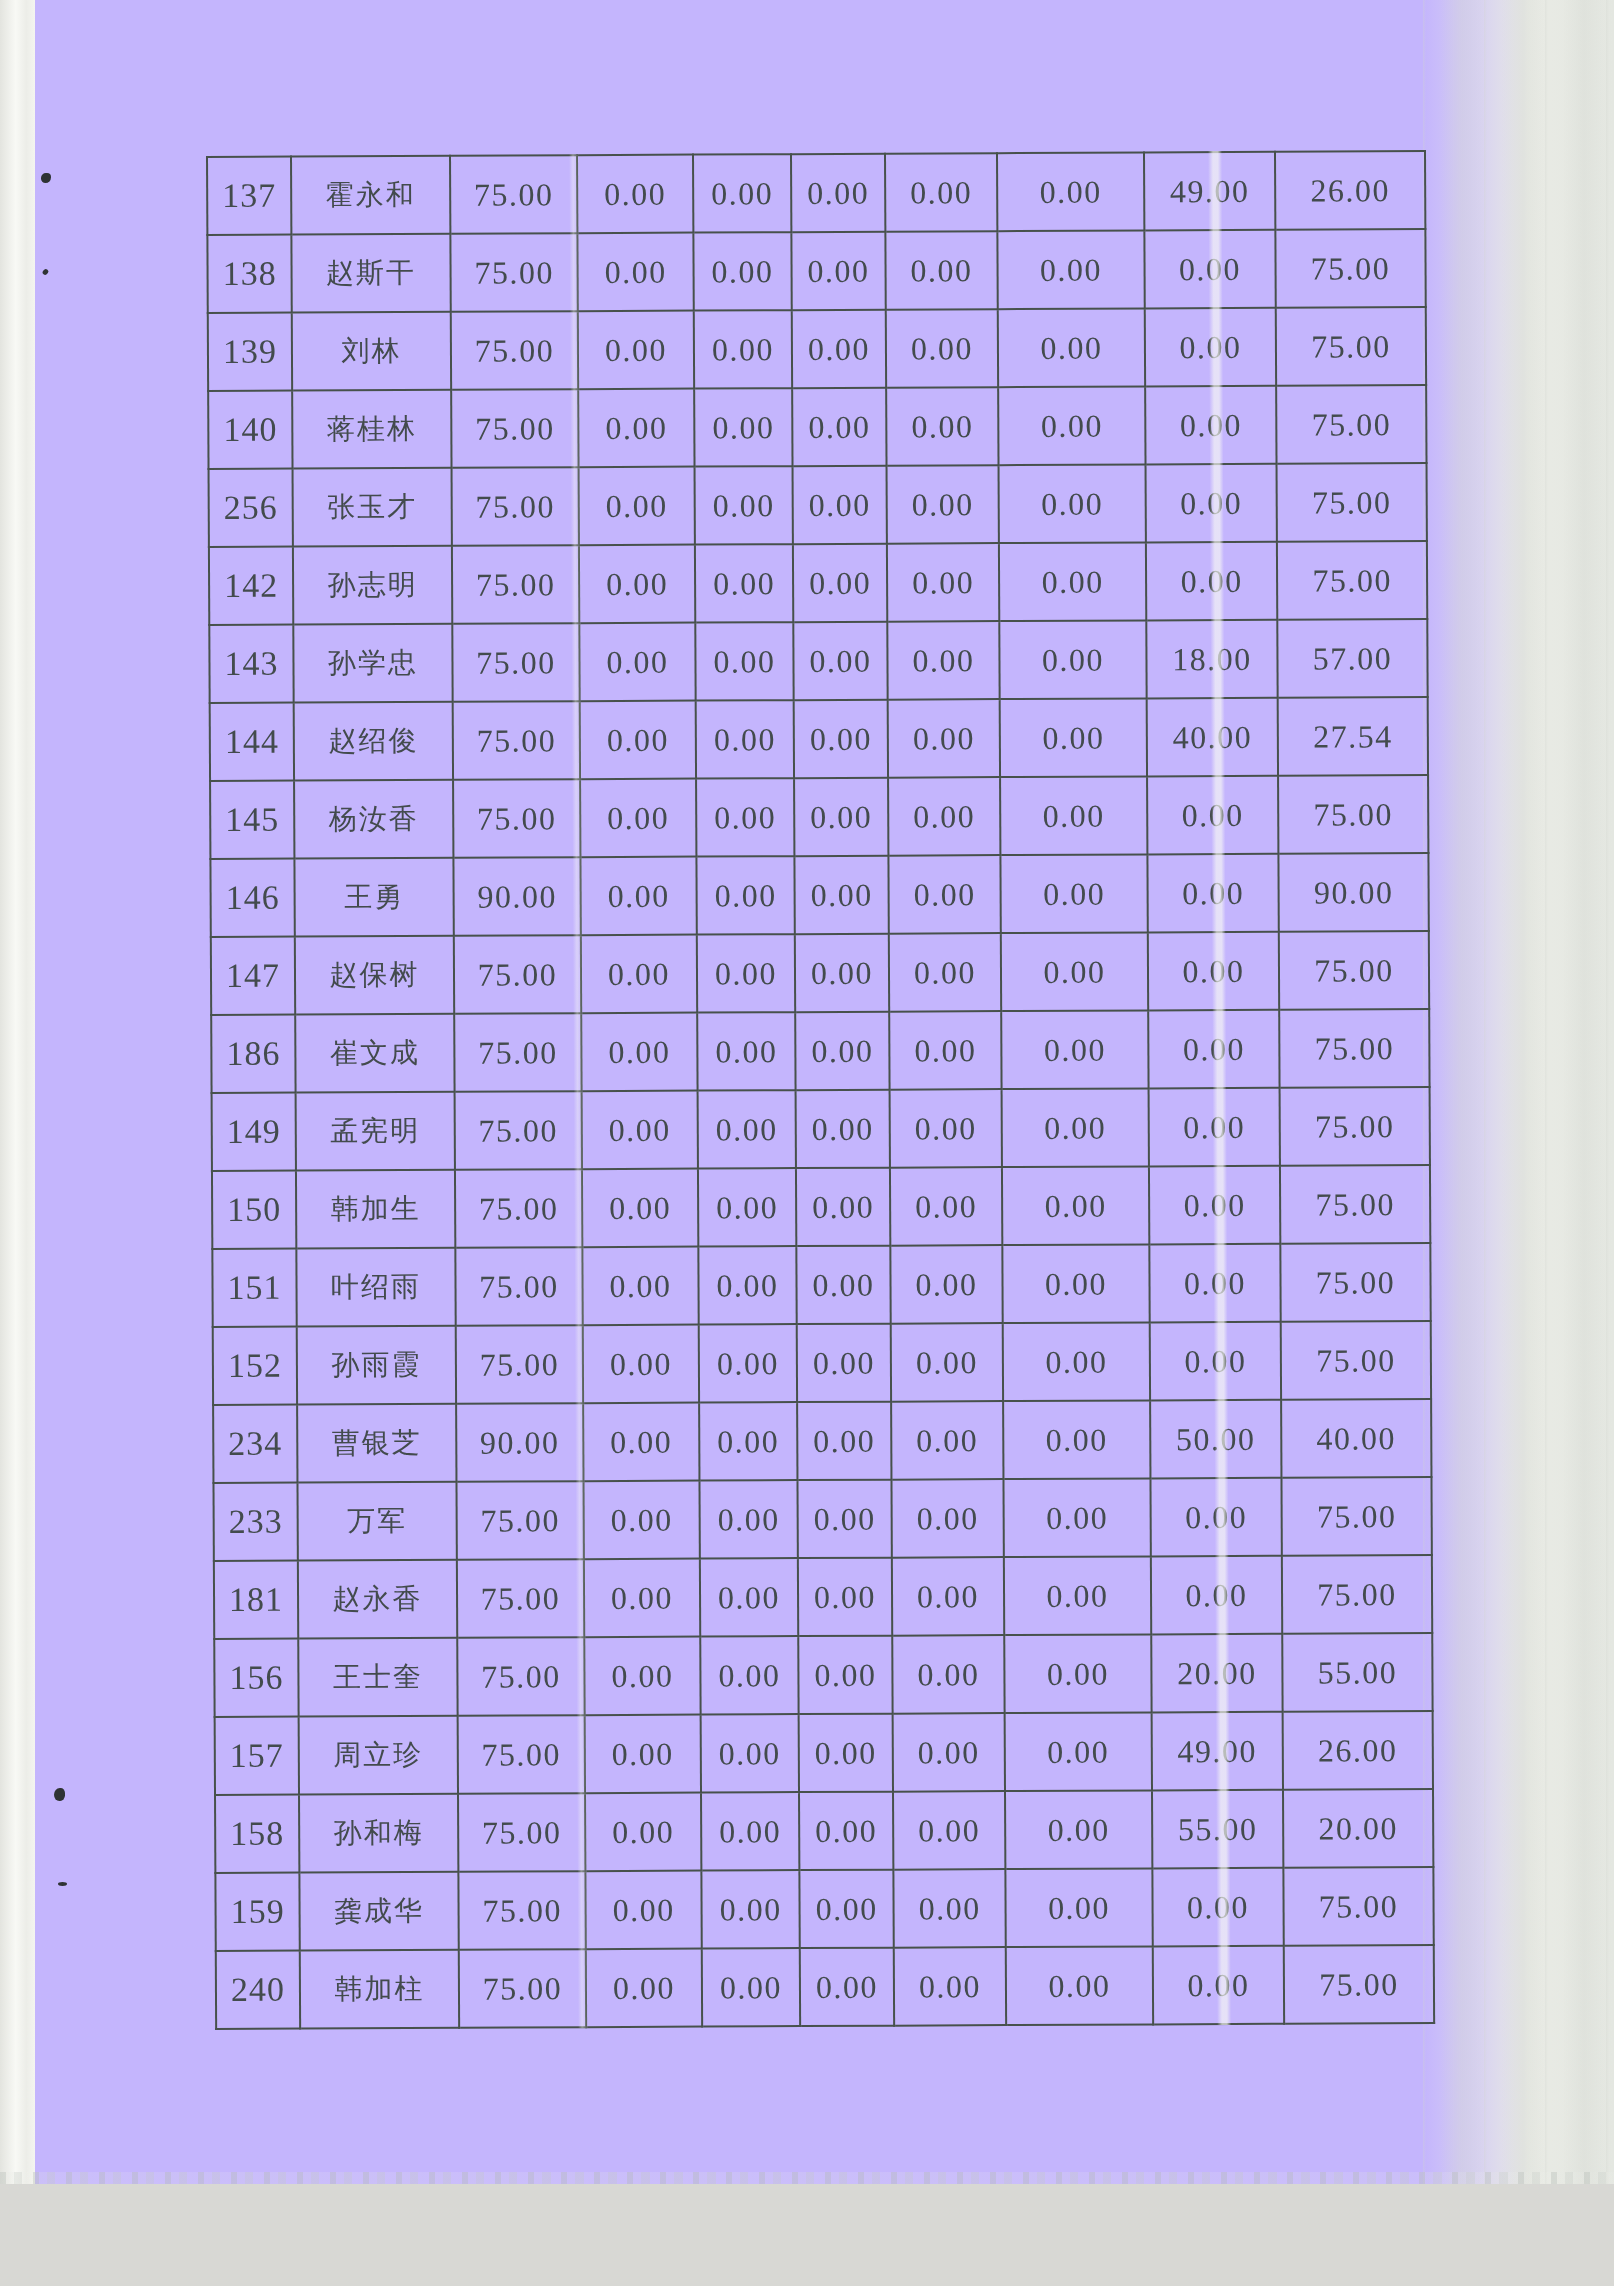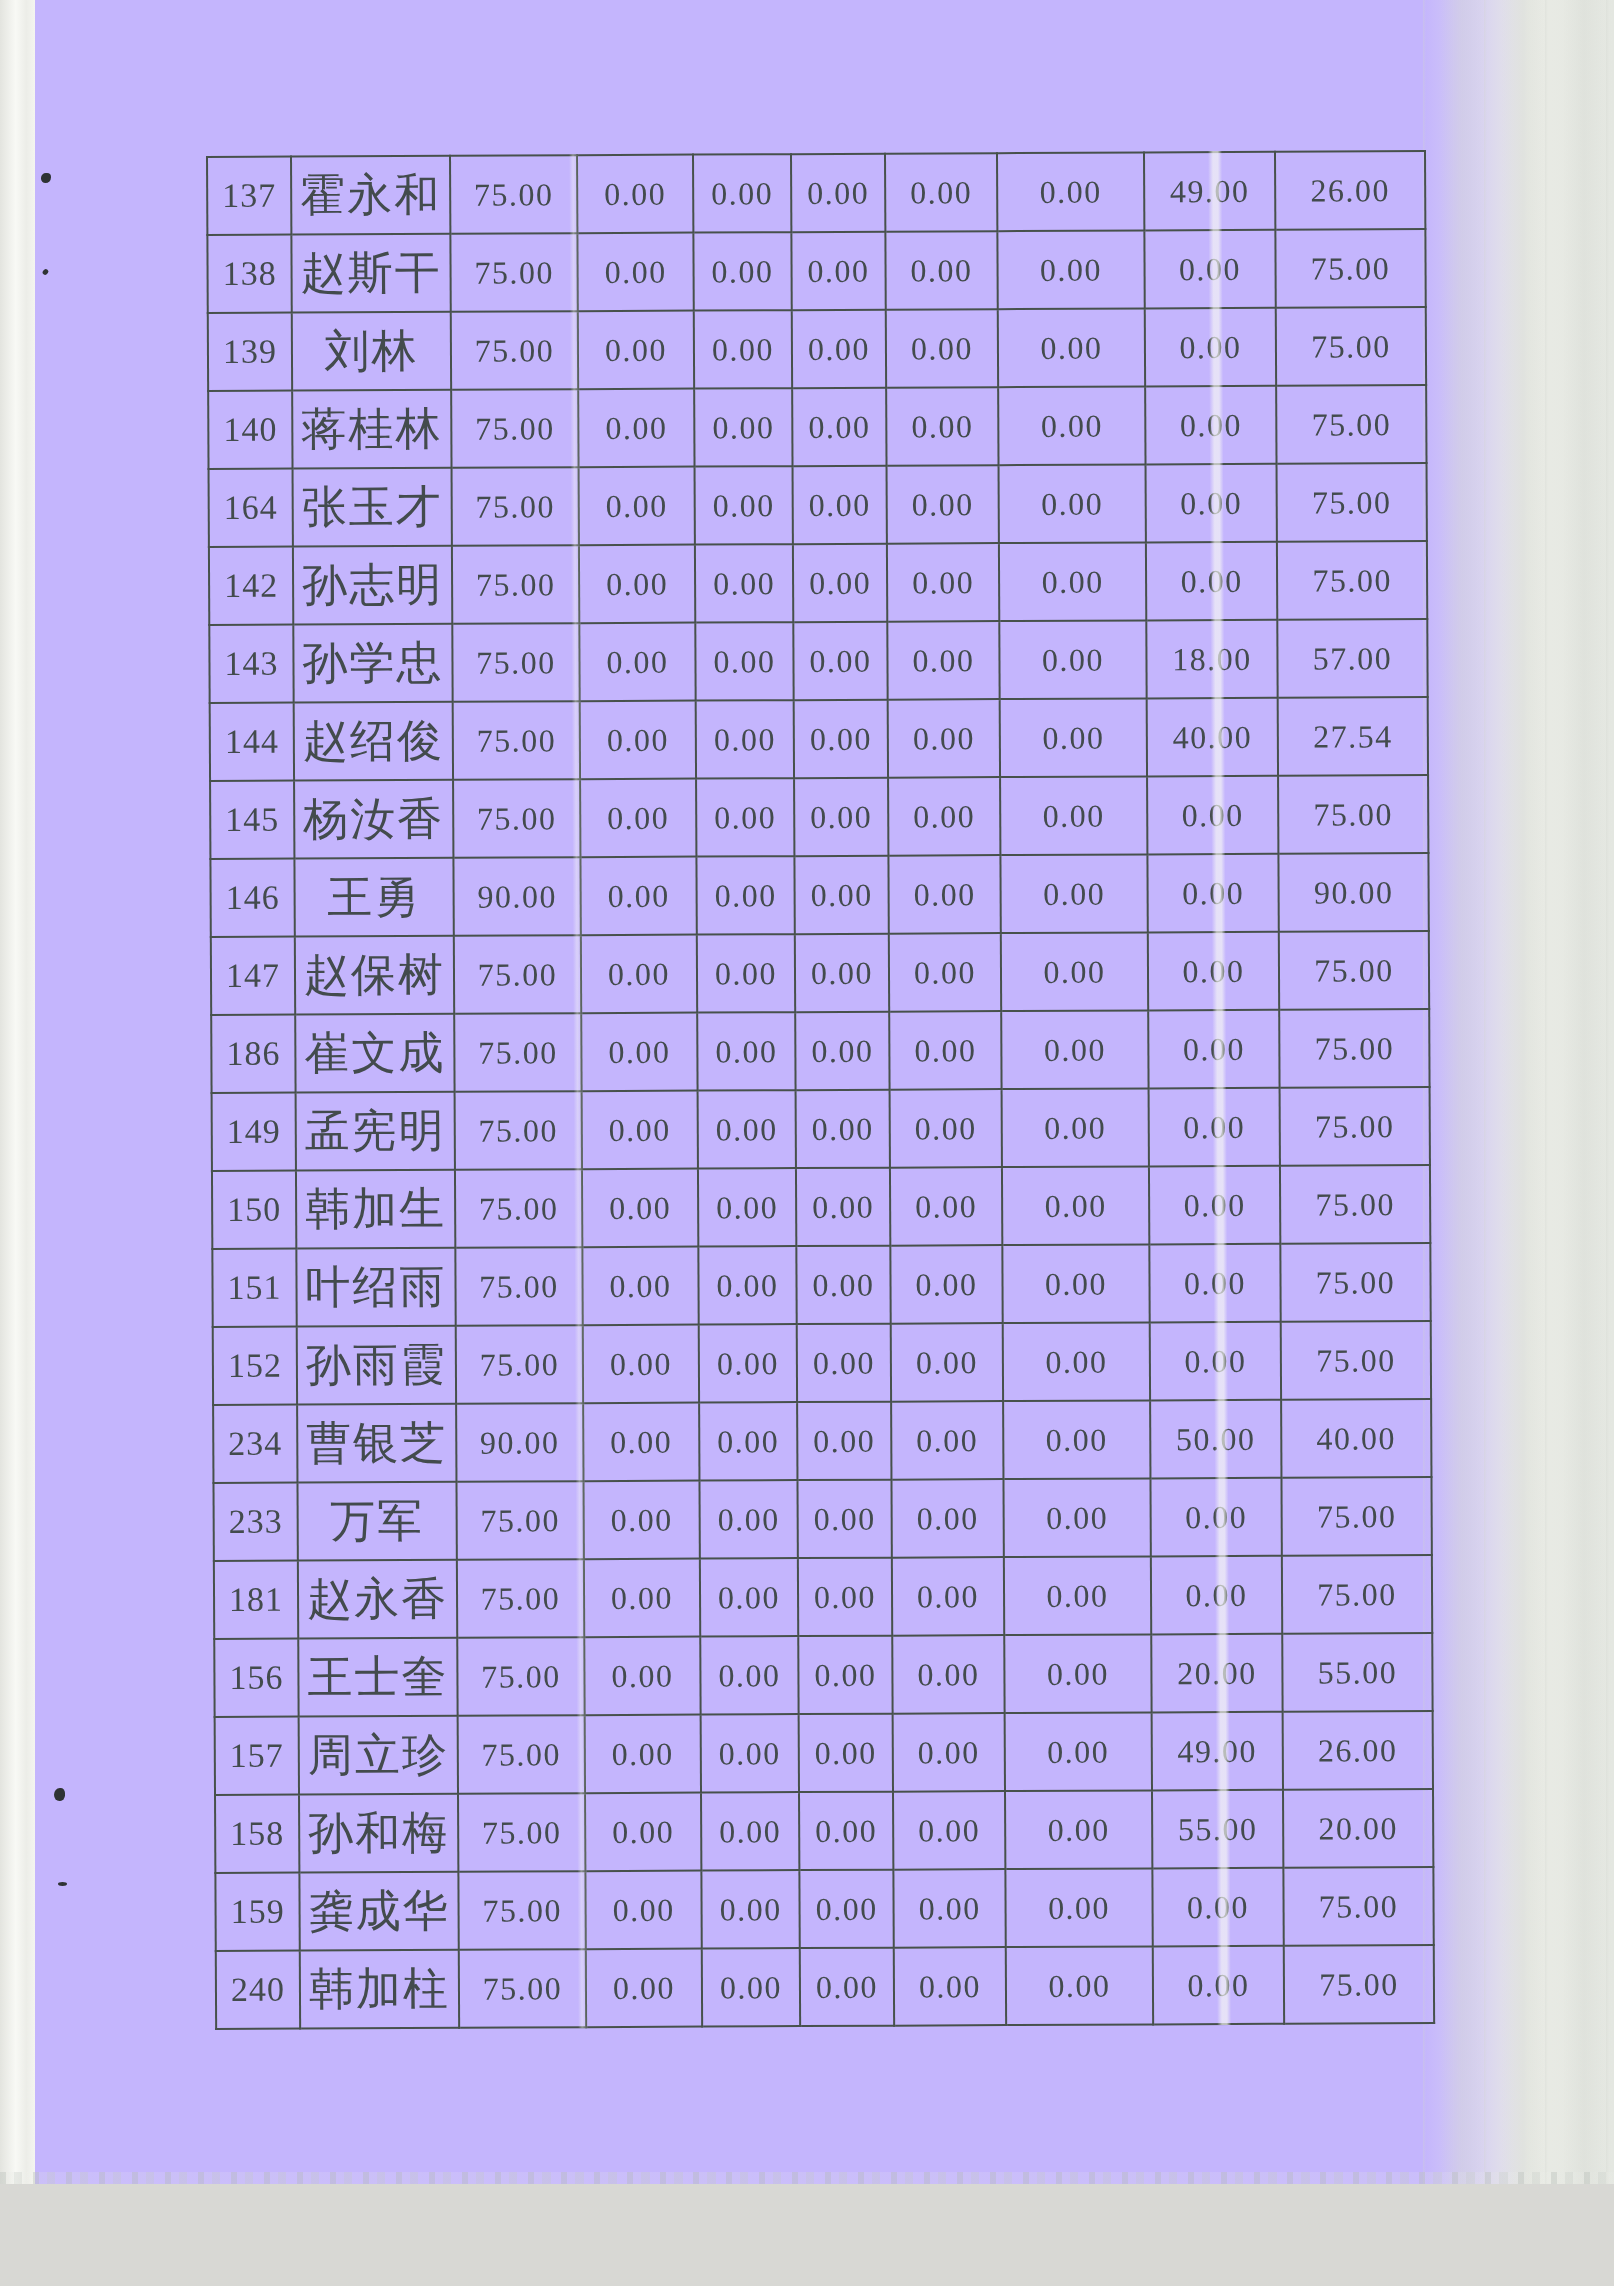--- a/index.html
+++ b/index.html
@@ -51,21 +51,21 @@
   td{
     border:2px solid #47514c;
     height:74px;
     text-align:center;
     vertical-align:middle;
     color:#434b4d;
     overflow:hidden;
     white-space:nowrap;
   }
   td.no{font-size:34px;letter-spacing:1px;}
-  td.name{font-size:45px;letter-spacing:2px;}
+  td.name{font-size:28px;letter-spacing:2px;}
   td.val{font-size:32px;letter-spacing:1.5px;}
   
   .streak{
     position:absolute;top:0;bottom:0;left:1002px;width:13.7px;
     background:linear-gradient(90deg,rgba(244,245,240,0) 0%,rgba(248,249,244,0.65) 35%,rgba(248,249,244,0.65) 70%,rgba(244,245,240,0) 100%);
     pointer-events:none;
   }
   .streak2{
     position:absolute;top:0;bottom:0;left:363px;width:9.8px;
     background:linear-gradient(90deg,rgba(244,245,240,0) 0%,rgba(248,249,244,0.4) 40%,rgba(244,245,240,0) 100%);
@@ -142,21 +142,21 @@
             <td class="val">75.00</td>
             <td class="val">0.00</td>
             <td class="val">0.00</td>
             <td class="val">0.00</td>
             <td class="val">0.00</td>
             <td class="val">0.00</td>
             <td class="val">0.00</td>
             <td class="val">75.00</td>
           </tr>
           <tr>
-            <td class="no">164</td>
+            <td class="no">256</td>
             <td class="name">张玉才</td>
             <td class="val">75.00</td>
             <td class="val">0.00</td>
             <td class="val">0.00</td>
             <td class="val">0.00</td>
             <td class="val">0.00</td>
             <td class="val">0.00</td>
             <td class="val">0.00</td>
             <td class="val">75.00</td>
           </tr>

